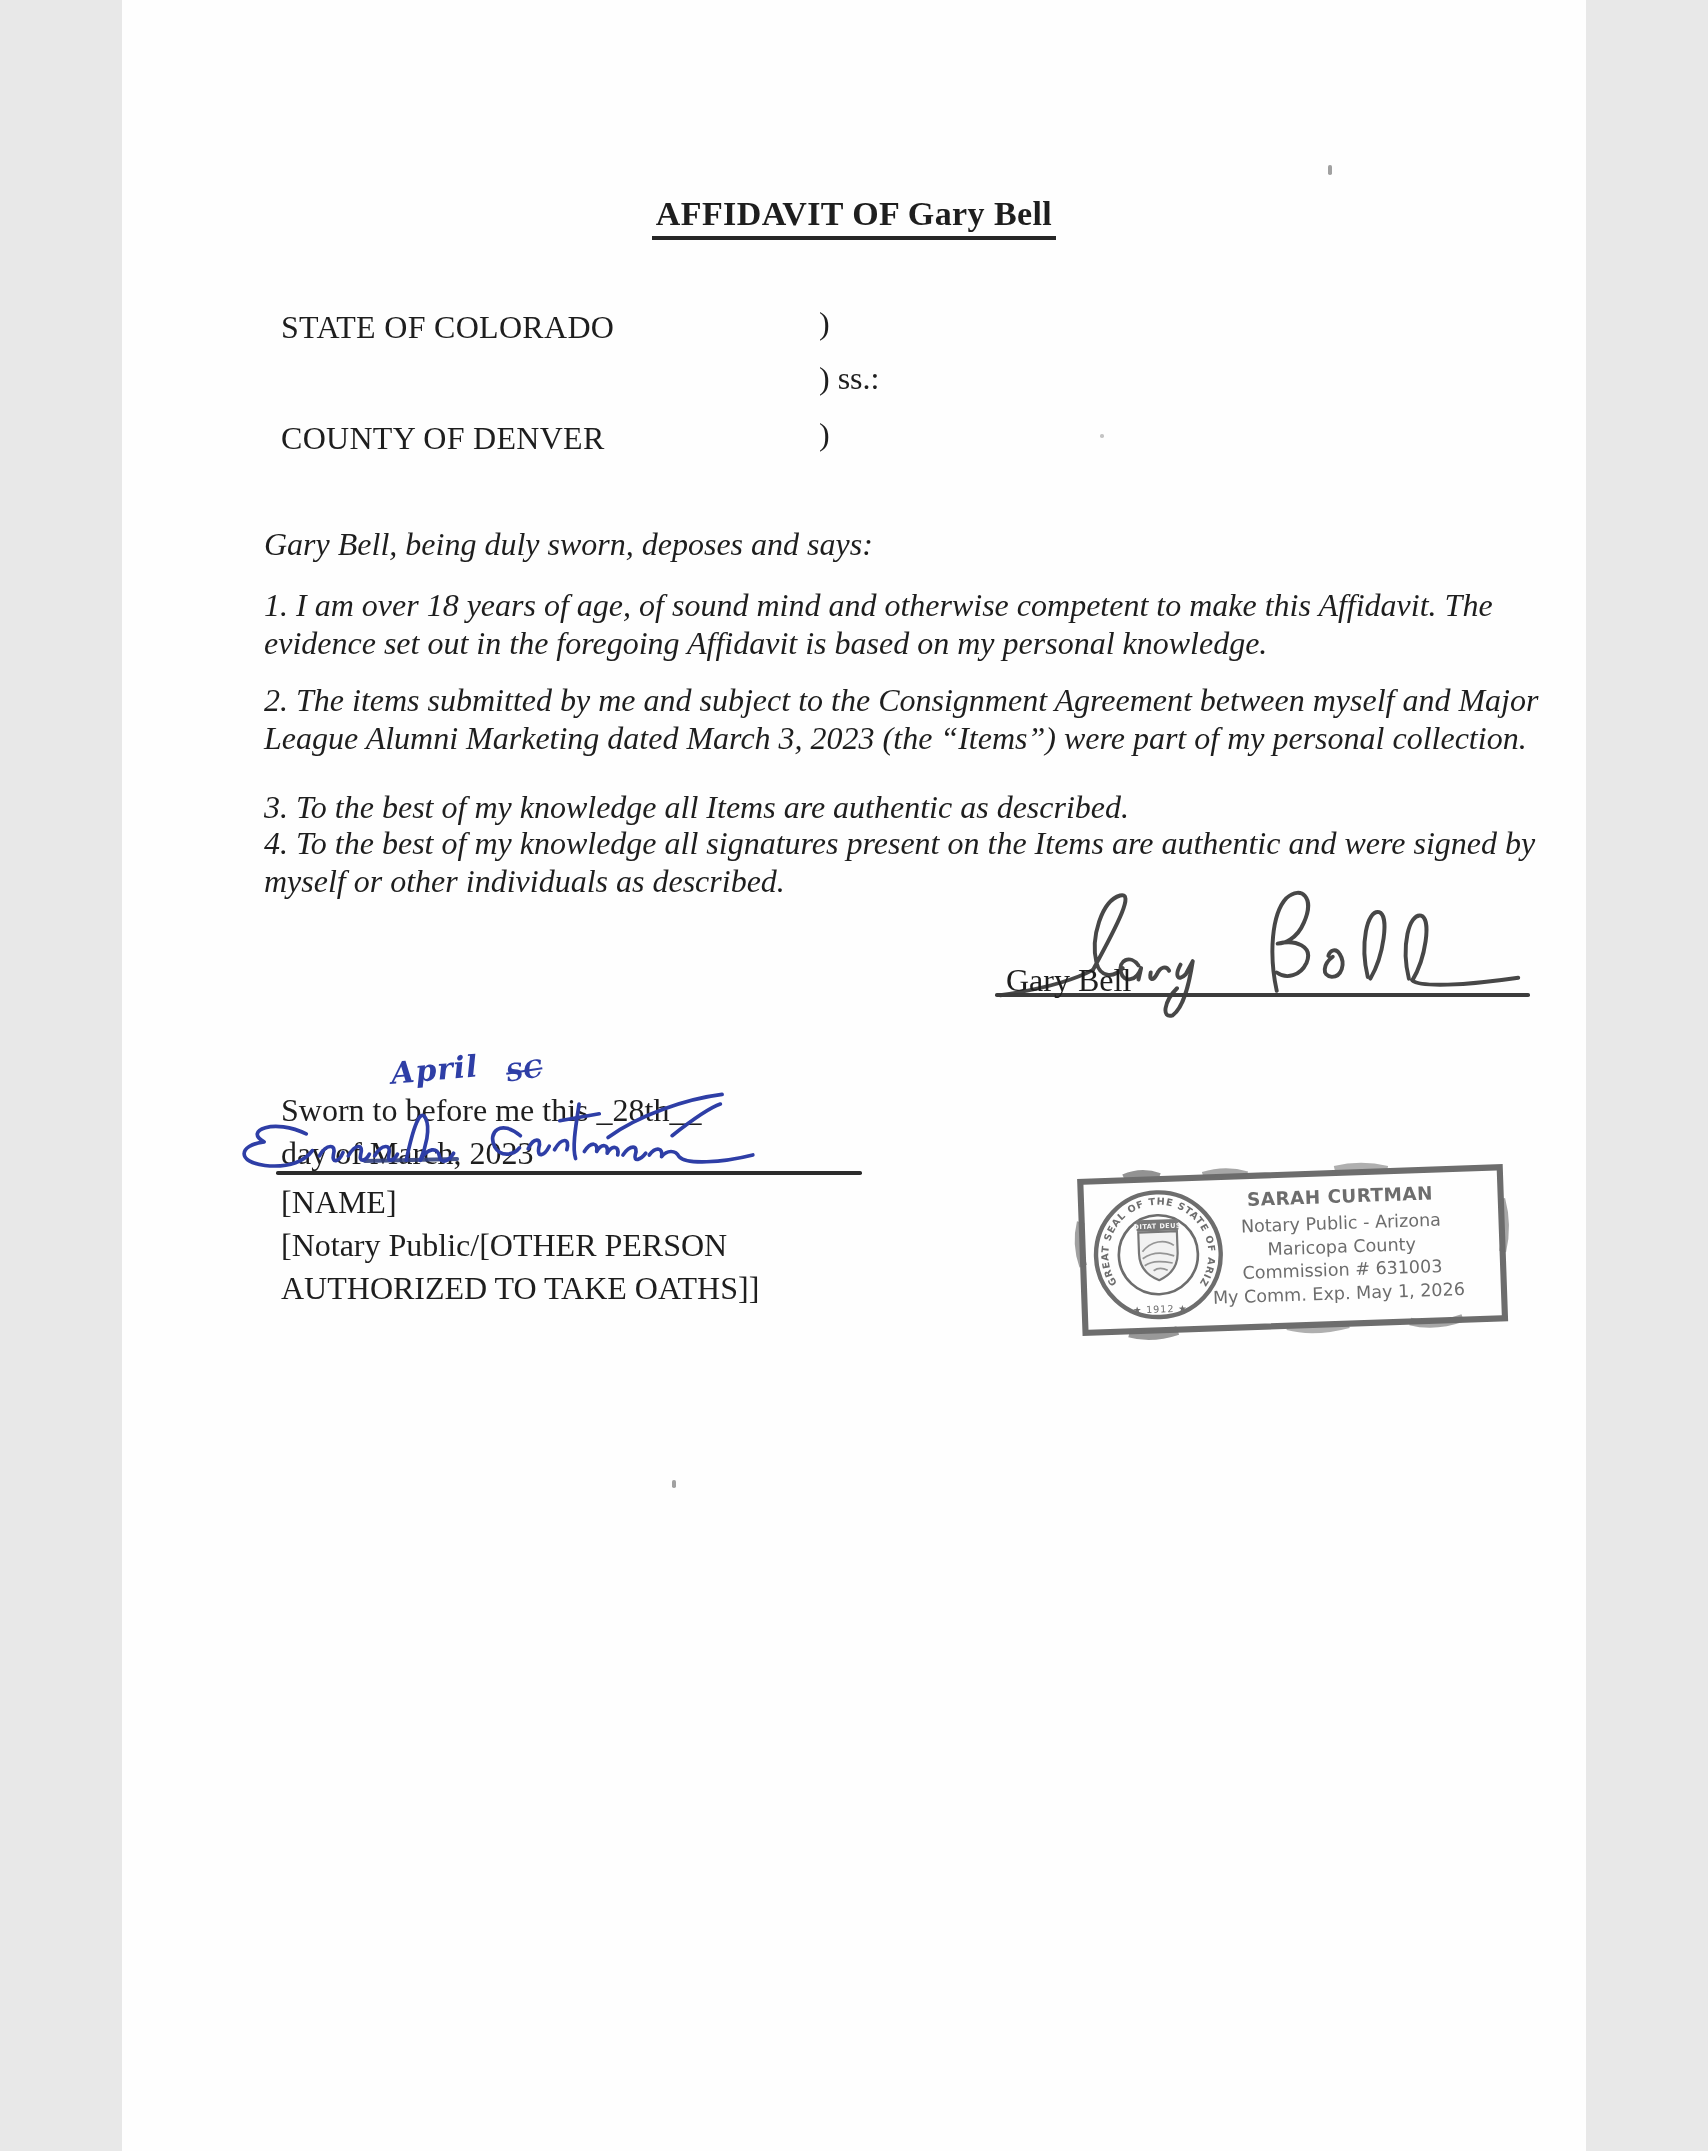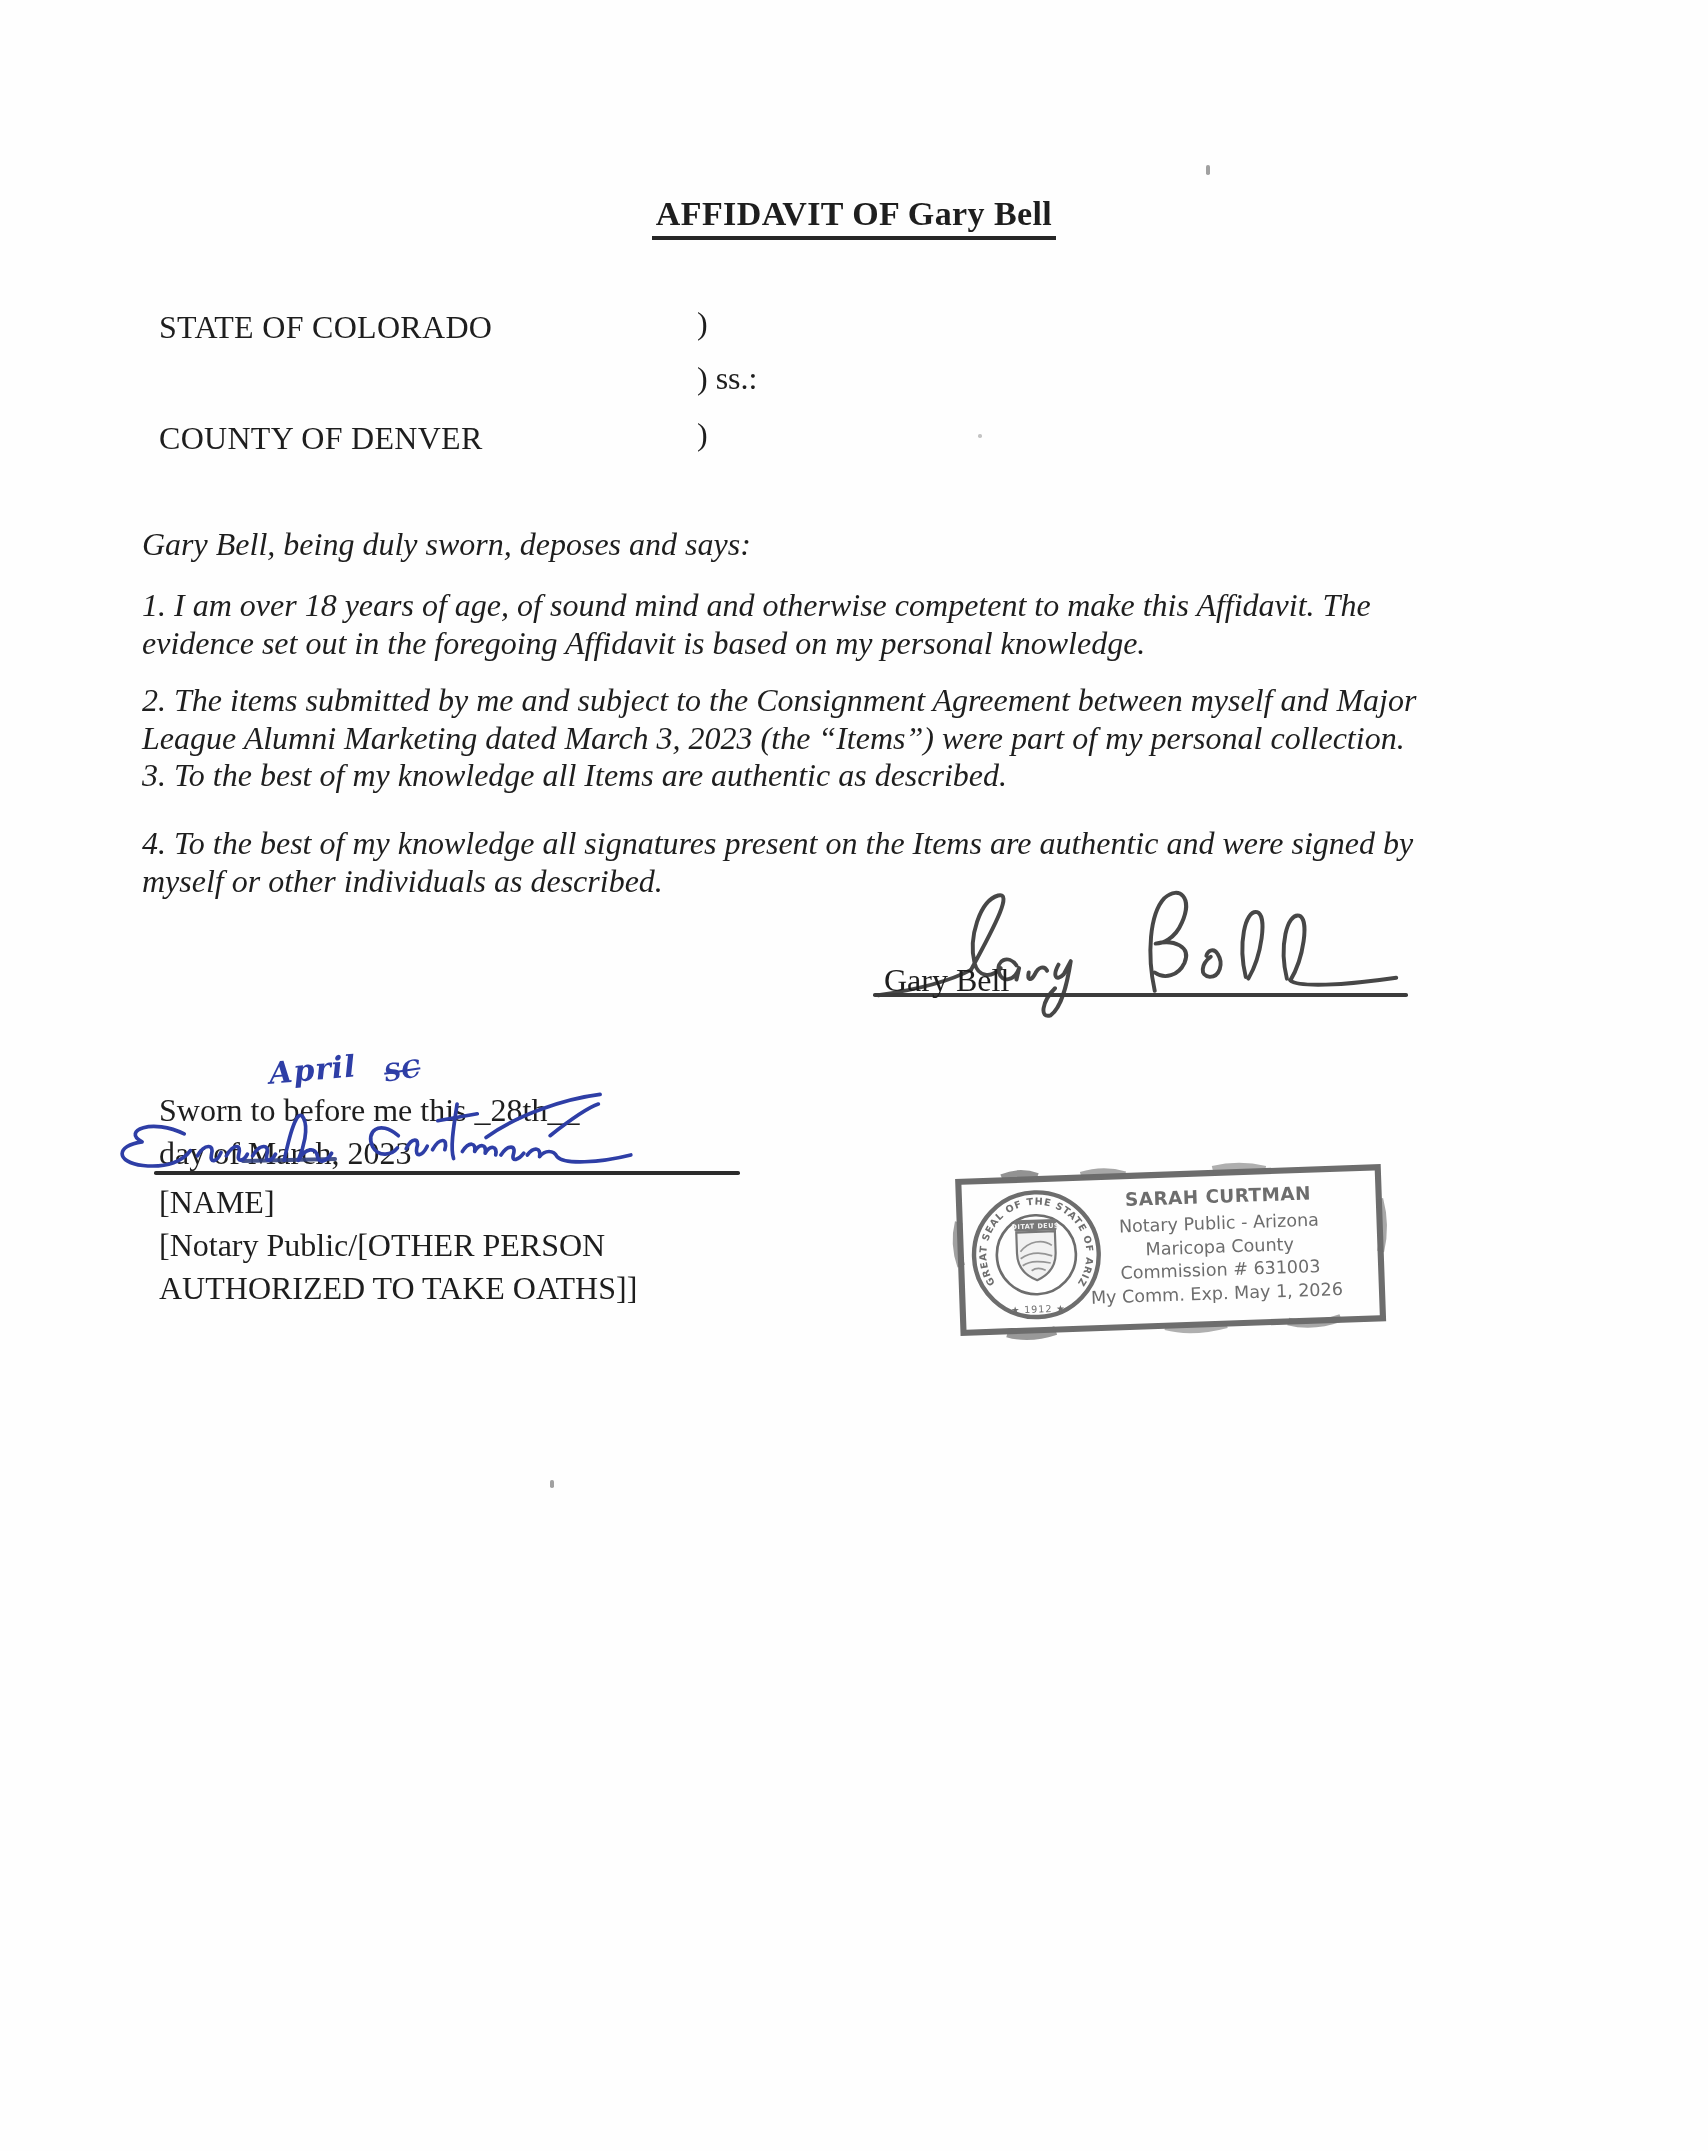--- a/index.html
+++ b/index.html
@@ -1,18 +1,18 @@
 <!DOCTYPE html>
 <html style="font-size:14px"><head>
 <meta charset="utf-8">
 <style>
   html,body{margin:0;padding:0;background:#e8e8e8;}
   .page{
     position:relative;
-    width:1708px;height:2152px;
+    width:1464px;height:2152px;
     margin:0 auto;
     background:#fefefe;
     font-family:"Liberation Serif", serif;
     color:#1e1e1e;
     overflow:hidden;
   }
   .abs{position:absolute;}
   .doc-title{
     top:195px;left:0;right:0;text-align:center;
     font-size:34px;font-weight:bold;letter-spacing:0.4px;
@@ -20,21 +20,21 @@
   .doc-title .tline{
     display:inline-block;border-bottom:4.4px solid #262626;padding:0 3.5px 2.6px 3.5px;
   }
   .venue-label{font-size:32px;letter-spacing:0.3px;}
   .venue-paren{font-size:32px;}
   .body-text{font-size:32px;line-height:38px;font-style:italic;}
   .intro{top:525px;left:142px;}
   .para{left:142px;width:1440px;}
   .p1{top:586px;}
   .p2{top:681px;}
-  .p3{top:756px;}
+  .p3{top:788px;}
   .p4{top:824px;}
   .sig-line{
     height:3.5px;background:#3c3c3c;border-radius:1.8px;
   }
   .printed-name{font-size:32px;}
   .jurat{font-size:32px;margin-top:44px;}
   .struck{position:relative;display:inline-block;}
   .strike-line{
     position:absolute;left:-7px;right:-5.3px;top:23px;height:4.4px;
     background:#31407e;opacity:.9;transform:rotate(-1.2deg);border-radius:1.8px;

